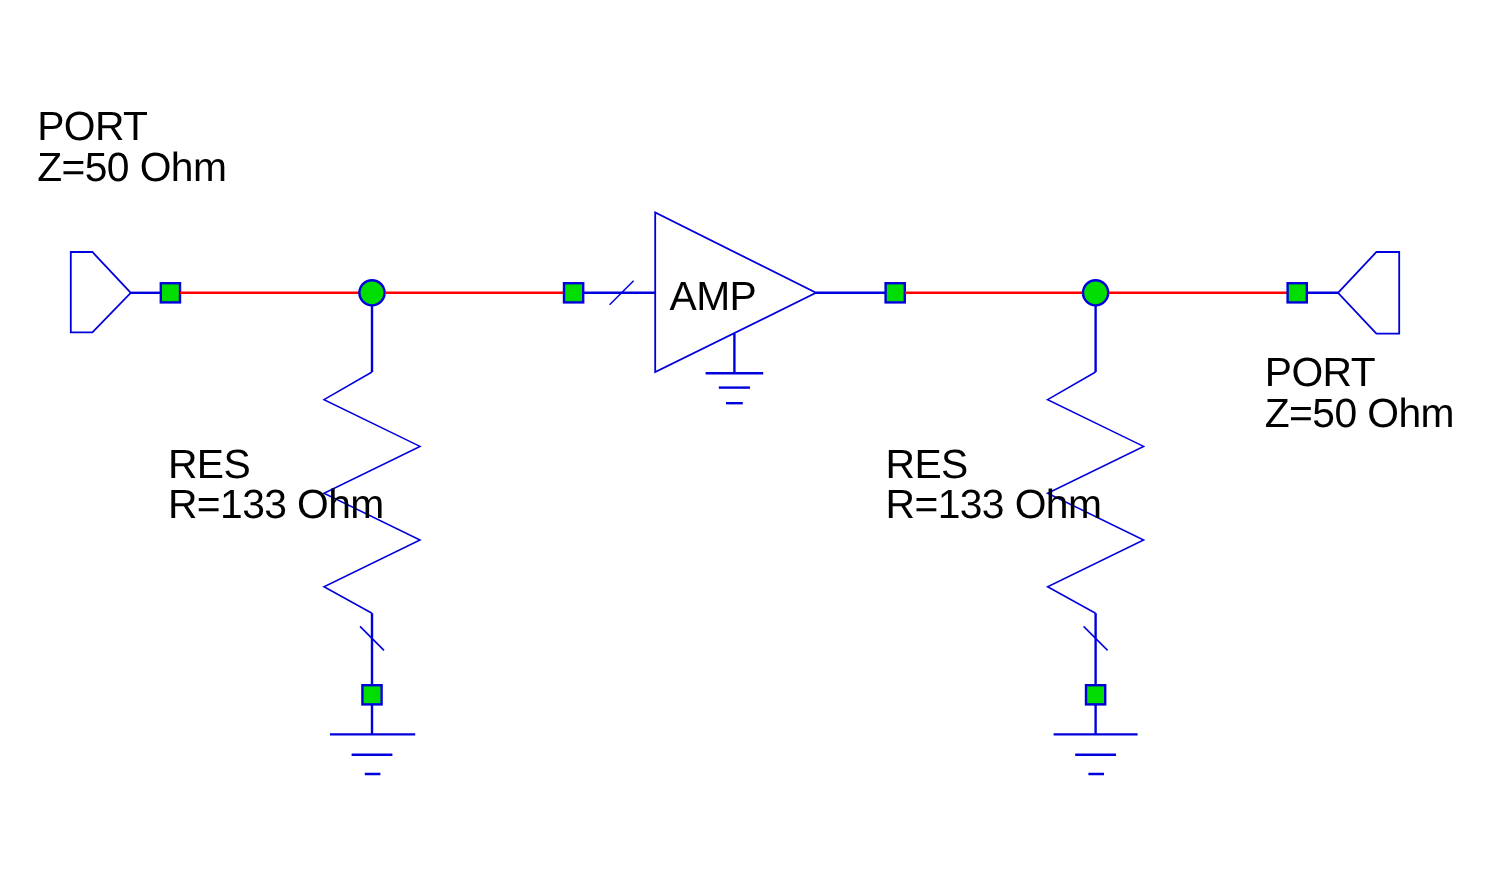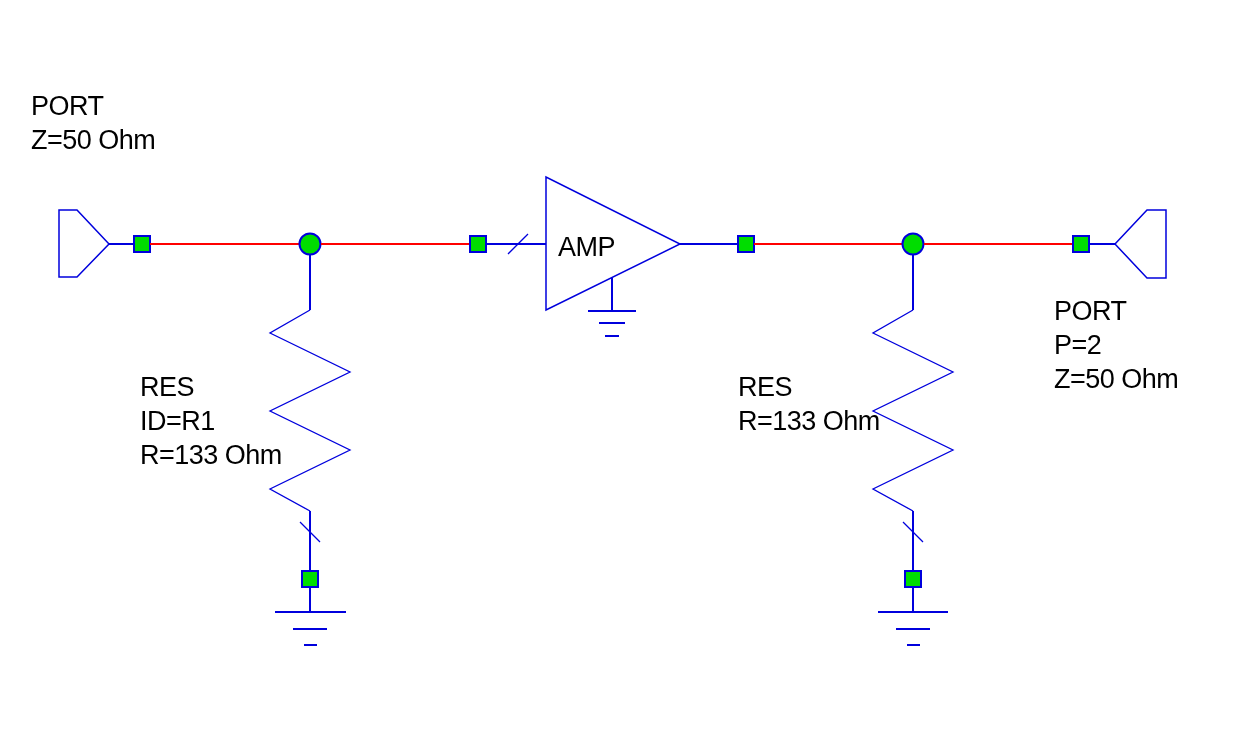--- a/index.html
+++ b/index.html
@@ -23,21 +23,21 @@
   
   .blue  { stroke: var(--wire-blue, #0000dd); fill: none; stroke-width: 2; }
   .red   { stroke: var(--wire-red, #ff0000);  fill: none; stroke-width: 2; }
   .sym   { stroke: var(--wire-blue, #0000dd); fill: none; stroke-width: 1.5; }
   .thin  { stroke: var(--wire-blue, #0000dd); fill: none; stroke-width: 1.3; }
   .node  { fill: var(--node-green, #00dd00); stroke: var(--wire-blue, #0000dd); stroke-width: 2; }
   
   .tblock {
     position: absolute;
     color: var(--text-black, #000000);
-    font-size: 27px;
+    font-size: 34px;
     line-height: 34px;
     letter-spacing: -0.5px;
     white-space: nowrap;
   }
 </style>
 </head>
 <body>
 
 <div class="canvas">
 
@@ -115,30 +115,28 @@
     </g>
   </svg>
 
   <div class="tblock" style="left:31px; top:89px">
     <div>PORT</div>
     <div>Z=50 Ohm</div>
   </div>
 
   <div class="tblock" style="left:140px; top:370px">
     <div>RES</div>
-    <div>ID=R1</div>
     <div>R=133 Ohm</div>
   </div>
 
   <div class="tblock" style="left:558px; top:230px">AMP</div>
 
   <div class="tblock" style="left:738px; top:370px">
     <div>RES</div>
     <div>R=133 Ohm</div>
   </div>
 
   <div class="tblock" style="left:1054px; top:294px">
     <div>PORT</div>
-    <div>P=2</div>
     <div>Z=50 Ohm</div>
   </div>
 
 </div>
 
 </body></html>

